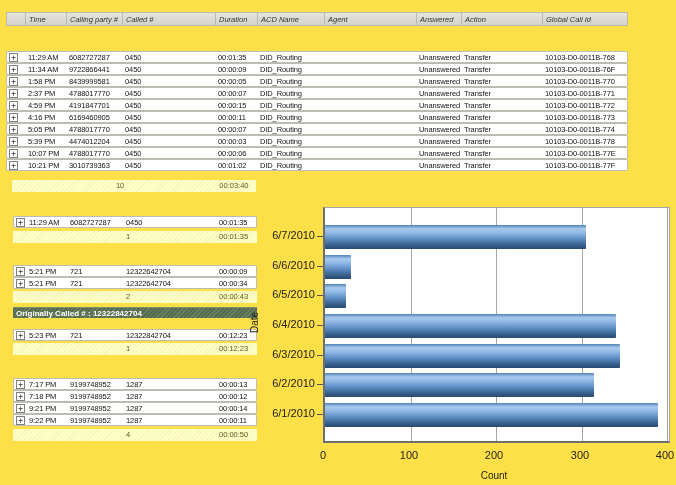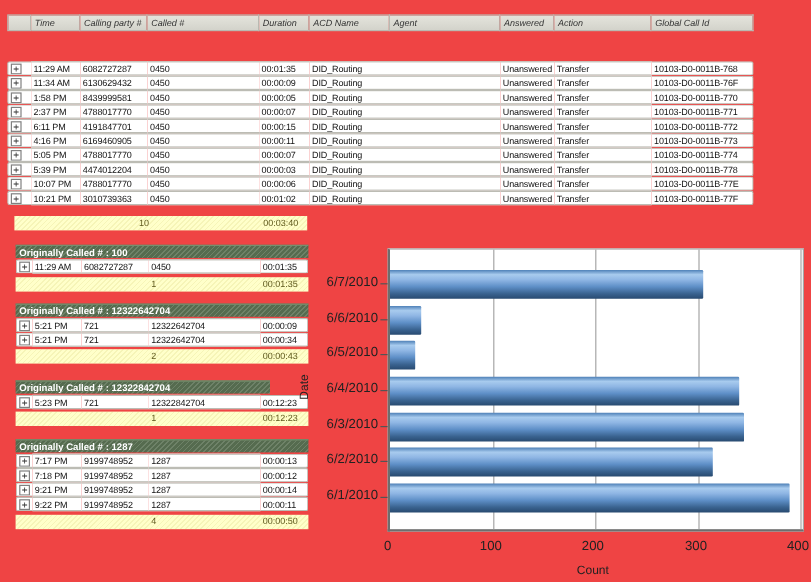--- a/index.html
+++ b/index.html
@@ -1,16 +1,16 @@
 <!DOCTYPE html>
 <html><head>
 <meta charset="utf-8">
 <style>
   html,body{margin:0;padding:0;background:#fff}
-  .stage{position:relative;width:676px;height:485px;background:#ef4444;
+  .stage{position:relative;width:676px;height:485px;background:#fde047;
          font-family:"Liberation Sans",sans-serif;overflow:hidden}
   .abs{position:absolute}
 
   
   .thead{display:flex}
   .hcell{box-sizing:border-box;height:14px;background:linear-gradient(#e4e4dc,#d3d3cb);
          border-top:1px solid #b9b9b1;border-bottom:1px solid #b9b9b1;border-right:1px solid #b9b9b1;
          font-style:italic;font-size:7.5px;line-height:13px;color:#333;padding-left:3px;
          overflow:hidden;white-space:nowrap}
   .hcell:first-child{border-left:1px solid #b9b9b1}
@@ -75,21 +75,21 @@
         <div class="cell" style="width: 42px;">00:01:35</div>
         <div class="cell" style="width: 67px;">DID_Routing</div>
         <div class="cell" style="width: 92px;"></div>
         <div class="cell" style="width: 45px;">Unanswered</div>
         <div class="cell" style="width: 81px;">Transfer</div>
         <div class="cell last" style="width: 85px;">10103-D0-0011B-768</div>
       </div>
       <div class="row abs" style="left: 6px; top: 63px; width: 622px;">
         <div class="cell first" style="width: 20px;"><div class="exp">+</div></div>
         <div class="cell" style="width: 41px;">11:34 AM</div>
-        <div class="cell" style="width: 56px;">6130629432</div>
+        <div class="cell" style="width: 56px;">9722866441</div>
         <div class="cell" style="width: 93px;">0450</div>
         <div class="cell" style="width: 42px;">00:00:09</div>
         <div class="cell" style="width: 67px;">DID_Routing</div>
         <div class="cell" style="width: 92px;"></div>
         <div class="cell" style="width: 45px;">Unanswered</div>
         <div class="cell" style="width: 81px;">Transfer</div>
         <div class="cell last" style="width: 85px;">10103-D0-0011B-76F</div>
       </div>
       <div class="row abs" style="left: 6px; top: 75px; width: 622px;">
         <div class="cell first" style="width: 20px;"><div class="exp">+</div></div>
@@ -110,21 +110,21 @@
         <div class="cell" style="width: 93px;">0450</div>
         <div class="cell" style="width: 42px;">00:00:07</div>
         <div class="cell" style="width: 67px;">DID_Routing</div>
         <div class="cell" style="width: 92px;"></div>
         <div class="cell" style="width: 45px;">Unanswered</div>
         <div class="cell" style="width: 81px;">Transfer</div>
         <div class="cell last" style="width: 85px;">10103-D0-0011B-771</div>
       </div>
       <div class="row abs" style="left: 6px; top: 99px; width: 622px;">
         <div class="cell first" style="width: 20px;"><div class="exp">+</div></div>
-        <div class="cell" style="width: 41px;">6:11 PM</div>
+        <div class="cell" style="width: 41px;">4:59 PM</div>
         <div class="cell" style="width: 56px;">4191847701</div>
         <div class="cell" style="width: 93px;">0450</div>
         <div class="cell" style="width: 42px;">00:00:15</div>
         <div class="cell" style="width: 67px;">DID_Routing</div>
         <div class="cell" style="width: 92px;"></div>
         <div class="cell" style="width: 45px;">Unanswered</div>
         <div class="cell" style="width: 81px;">Transfer</div>
         <div class="cell last" style="width: 85px;">10103-D0-0011B-772</div>
       </div>
       <div class="row abs" style="left: 6px; top: 111px; width: 622px;">
@@ -185,67 +185,64 @@
         <div class="cell" style="width: 92px;"></div>
         <div class="cell" style="width: 45px;">Unanswered</div>
         <div class="cell" style="width: 81px;">Transfer</div>
         <div class="cell last" style="width: 85px;">10103-D0-0011B-77F</div>
       </div>
       <div class="sum abs" style="left: 12px; top: 180px; width: 244px;">
         <div class="scell" style="width: 111px;"></div>
         <div class="scell" style="width: 93px;">10</div>
         <div class="scell" style="width: 60px; padding-left: 20px;">00:03:40</div>
       </div>
-      <div class="band abs" style="left: 13px; top: 204px; width: 244px;">Originally Called # : 100</div>
       <div class="row abs" style="left: 13px; top: 216px; width: 244px;">
         <div class="cell first" style="width: 14px;"><div class="exp">+</div></div>
         <div class="cell" style="width: 41px;">11:29 AM</div>
         <div class="cell" style="width: 56px;">6082727287</div>
         <div class="cell" style="width: 93px;">0450</div>
         <div class="cell last" style="width: 40px;">00:01:35</div>
       </div>
       <div class="sum abs" style="left: 13px; top: 231px; width: 244px;">
         <div class="scell" style="width: 111px;"></div>
         <div class="scell" style="width: 93px;">1</div>
         <div class="scell" style="width: 40px;">00:01:35</div>
       </div>
-      <div class="band abs" style="left: 13px; top: 253px; width: 244px;">Originally Called # : 12322642704</div>
       <div class="row abs" style="left: 13px; top: 265px; width: 244px;">
         <div class="cell first" style="width: 14px;"><div class="exp">+</div></div>
         <div class="cell" style="width: 41px;">5:21 PM</div>
         <div class="cell" style="width: 56px;">721</div>
         <div class="cell" style="width: 93px;">12322642704</div>
         <div class="cell last" style="width: 40px;">00:00:09</div>
       </div>
       <div class="row abs" style="left: 13px; top: 277px; width: 244px;">
         <div class="cell first" style="width: 14px;"><div class="exp">+</div></div>
         <div class="cell" style="width: 41px;">5:21 PM</div>
         <div class="cell" style="width: 56px;">721</div>
         <div class="cell" style="width: 93px;">12322642704</div>
         <div class="cell last" style="width: 40px;">00:00:34</div>
       </div>
       <div class="sum abs" style="left: 13px; top: 291px; width: 244px;">
         <div class="scell" style="width: 111px;"></div>
         <div class="scell" style="width: 93px;">2</div>
         <div class="scell" style="width: 40px;">00:00:43</div>
       </div>
-      <div class="band abs" style="left: 13px; top: 317px; width: 212px;">Originally Called # : 12322842704</div>
+      <div class="band abs" style="left: 13px; top: 307px; width: 244px;">Originally Called # : 12322842704</div>
       <div class="row abs" style="left: 13px; top: 329px; width: 244px;">
         <div class="cell first" style="width: 14px;"><div class="exp">+</div></div>
         <div class="cell" style="width: 41px;">5:23 PM</div>
         <div class="cell" style="width: 56px;">721</div>
         <div class="cell" style="width: 93px;">12322842704</div>
         <div class="cell last" style="width: 40px;">00:12:23</div>
       </div>
       <div class="sum abs" style="left: 13px; top: 343px; width: 244px;">
         <div class="scell" style="width: 111px;"></div>
         <div class="scell" style="width: 93px;">1</div>
         <div class="scell" style="width: 40px;">00:12:23</div>
       </div>
-      <div class="band abs" style="left: 13px; top: 366px; width: 244px;">Originally Called # : 1287</div>
       <div class="row abs" style="left: 13px; top: 378px; width: 244px;">
         <div class="cell first" style="width: 14px;"><div class="exp">+</div></div>
         <div class="cell" style="width: 41px;">7:17 PM</div>
         <div class="cell" style="width: 56px;">9199748952</div>
         <div class="cell" style="width: 93px;">1287</div>
         <div class="cell last" style="width: 40px;">00:00:13</div>
       </div>
       <div class="row abs" style="left: 13px; top: 390px; width: 244px;">
         <div class="cell first" style="width: 14px;"><div class="exp">+</div></div>
         <div class="cell" style="width: 41px;">7:18 PM</div>

